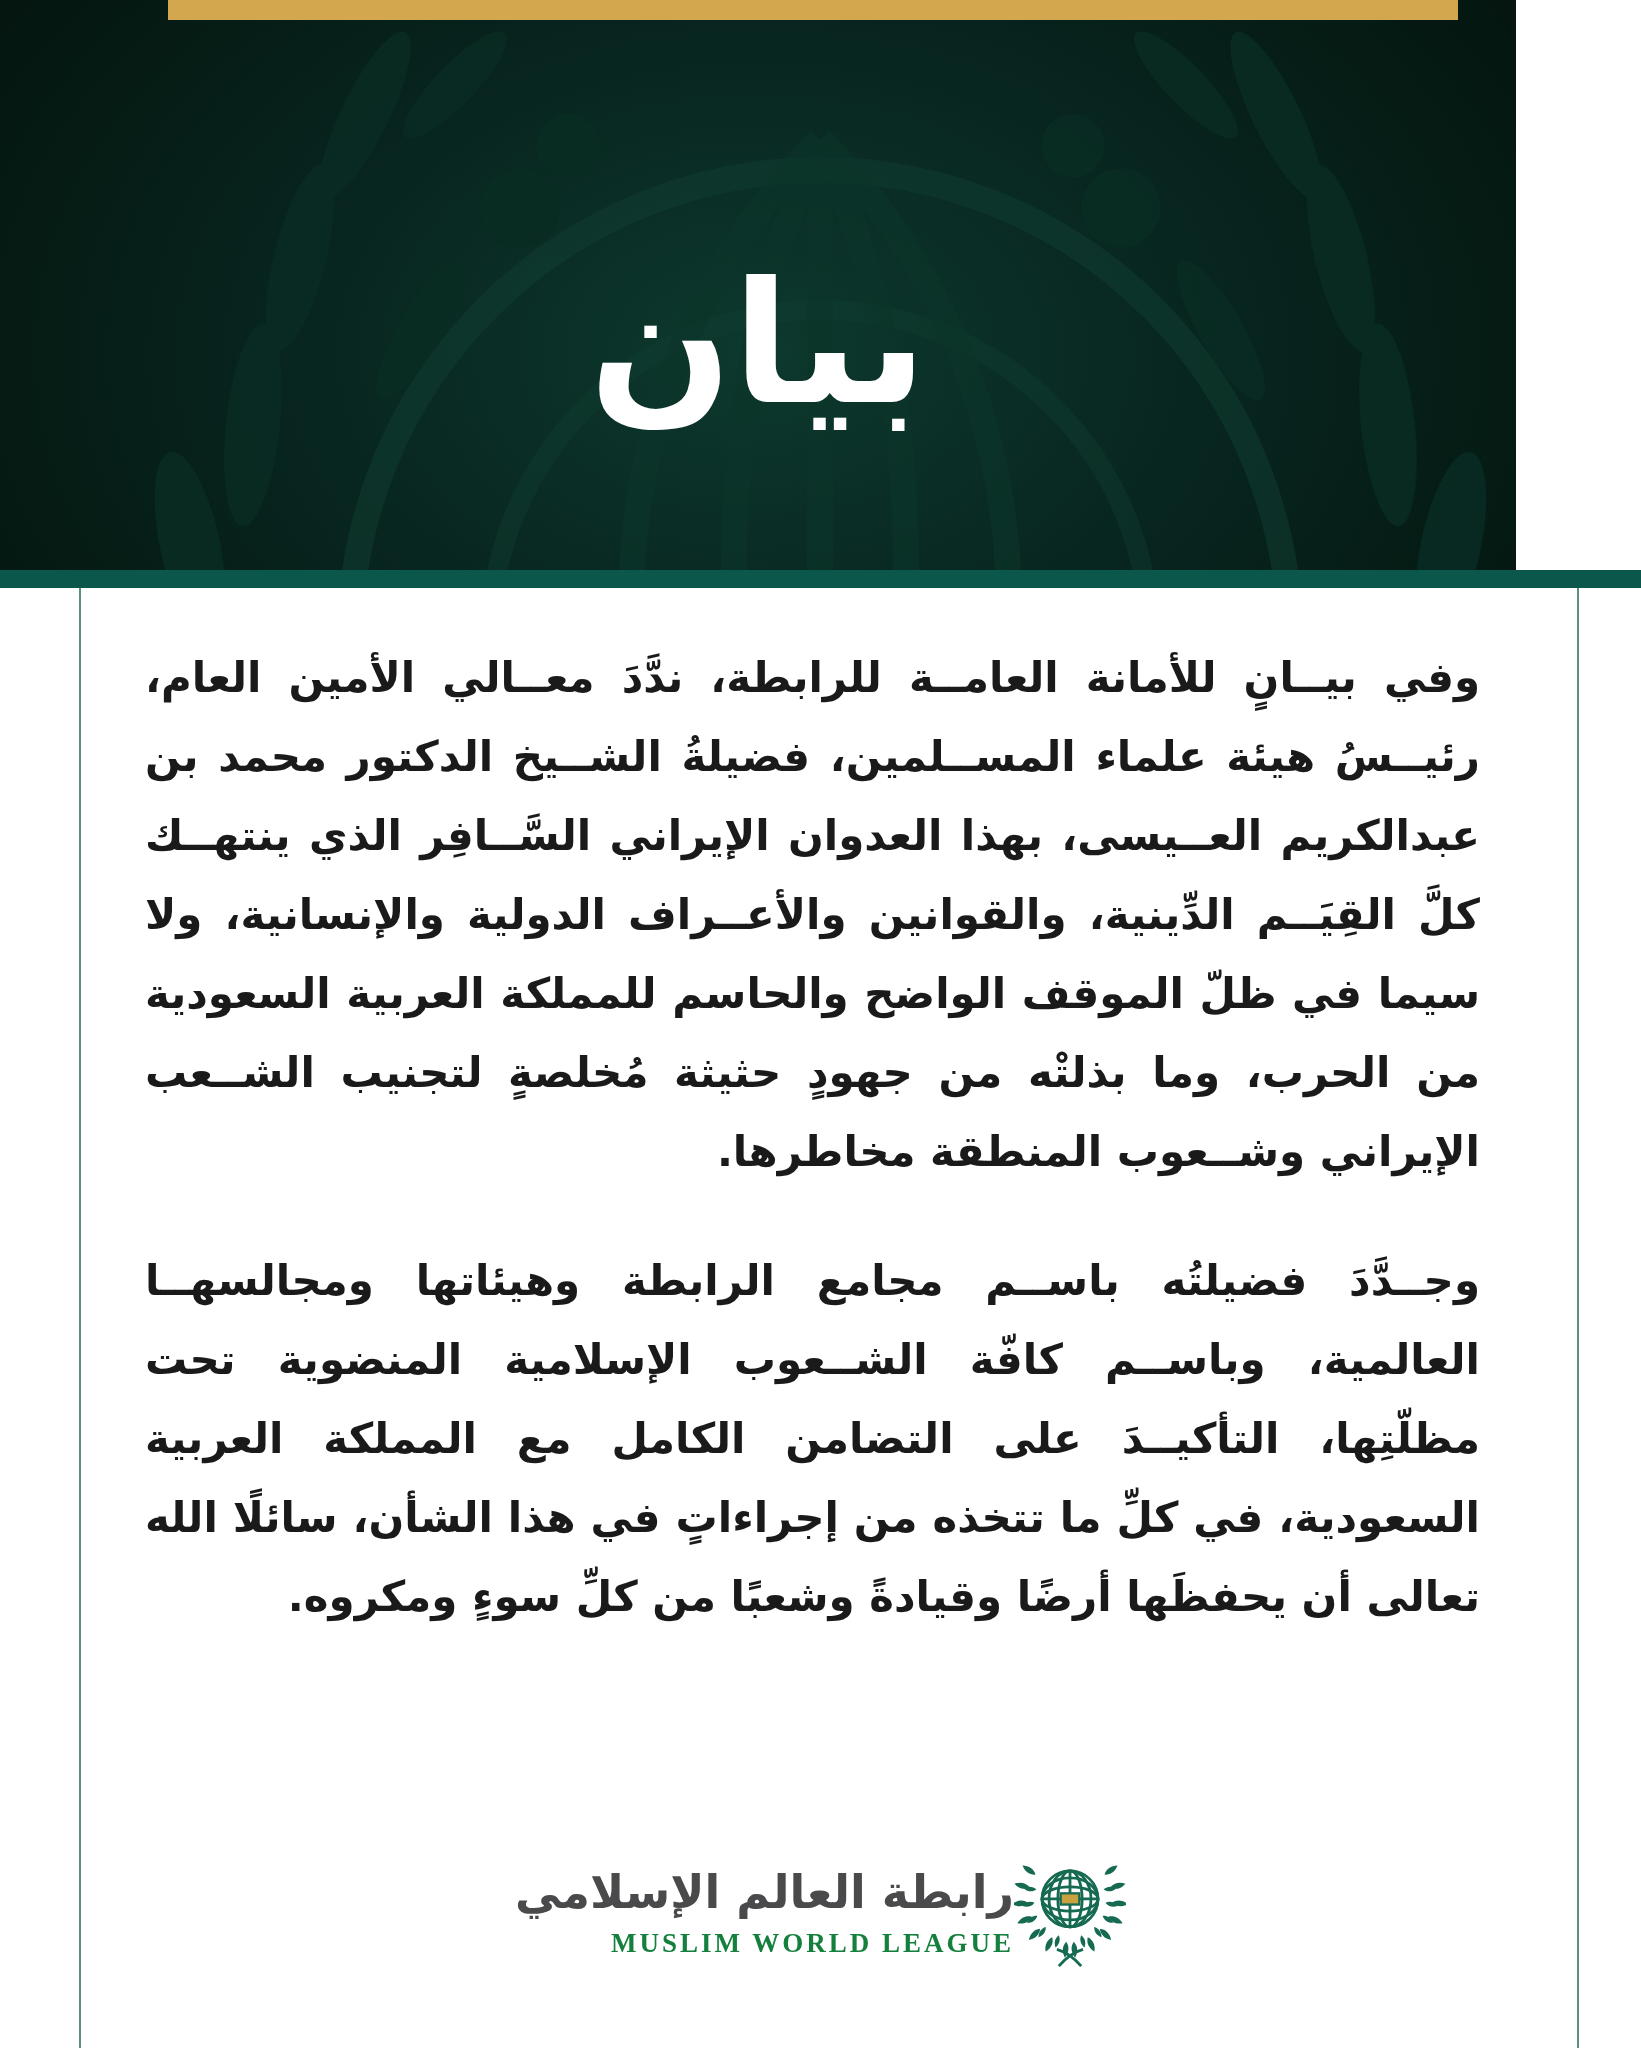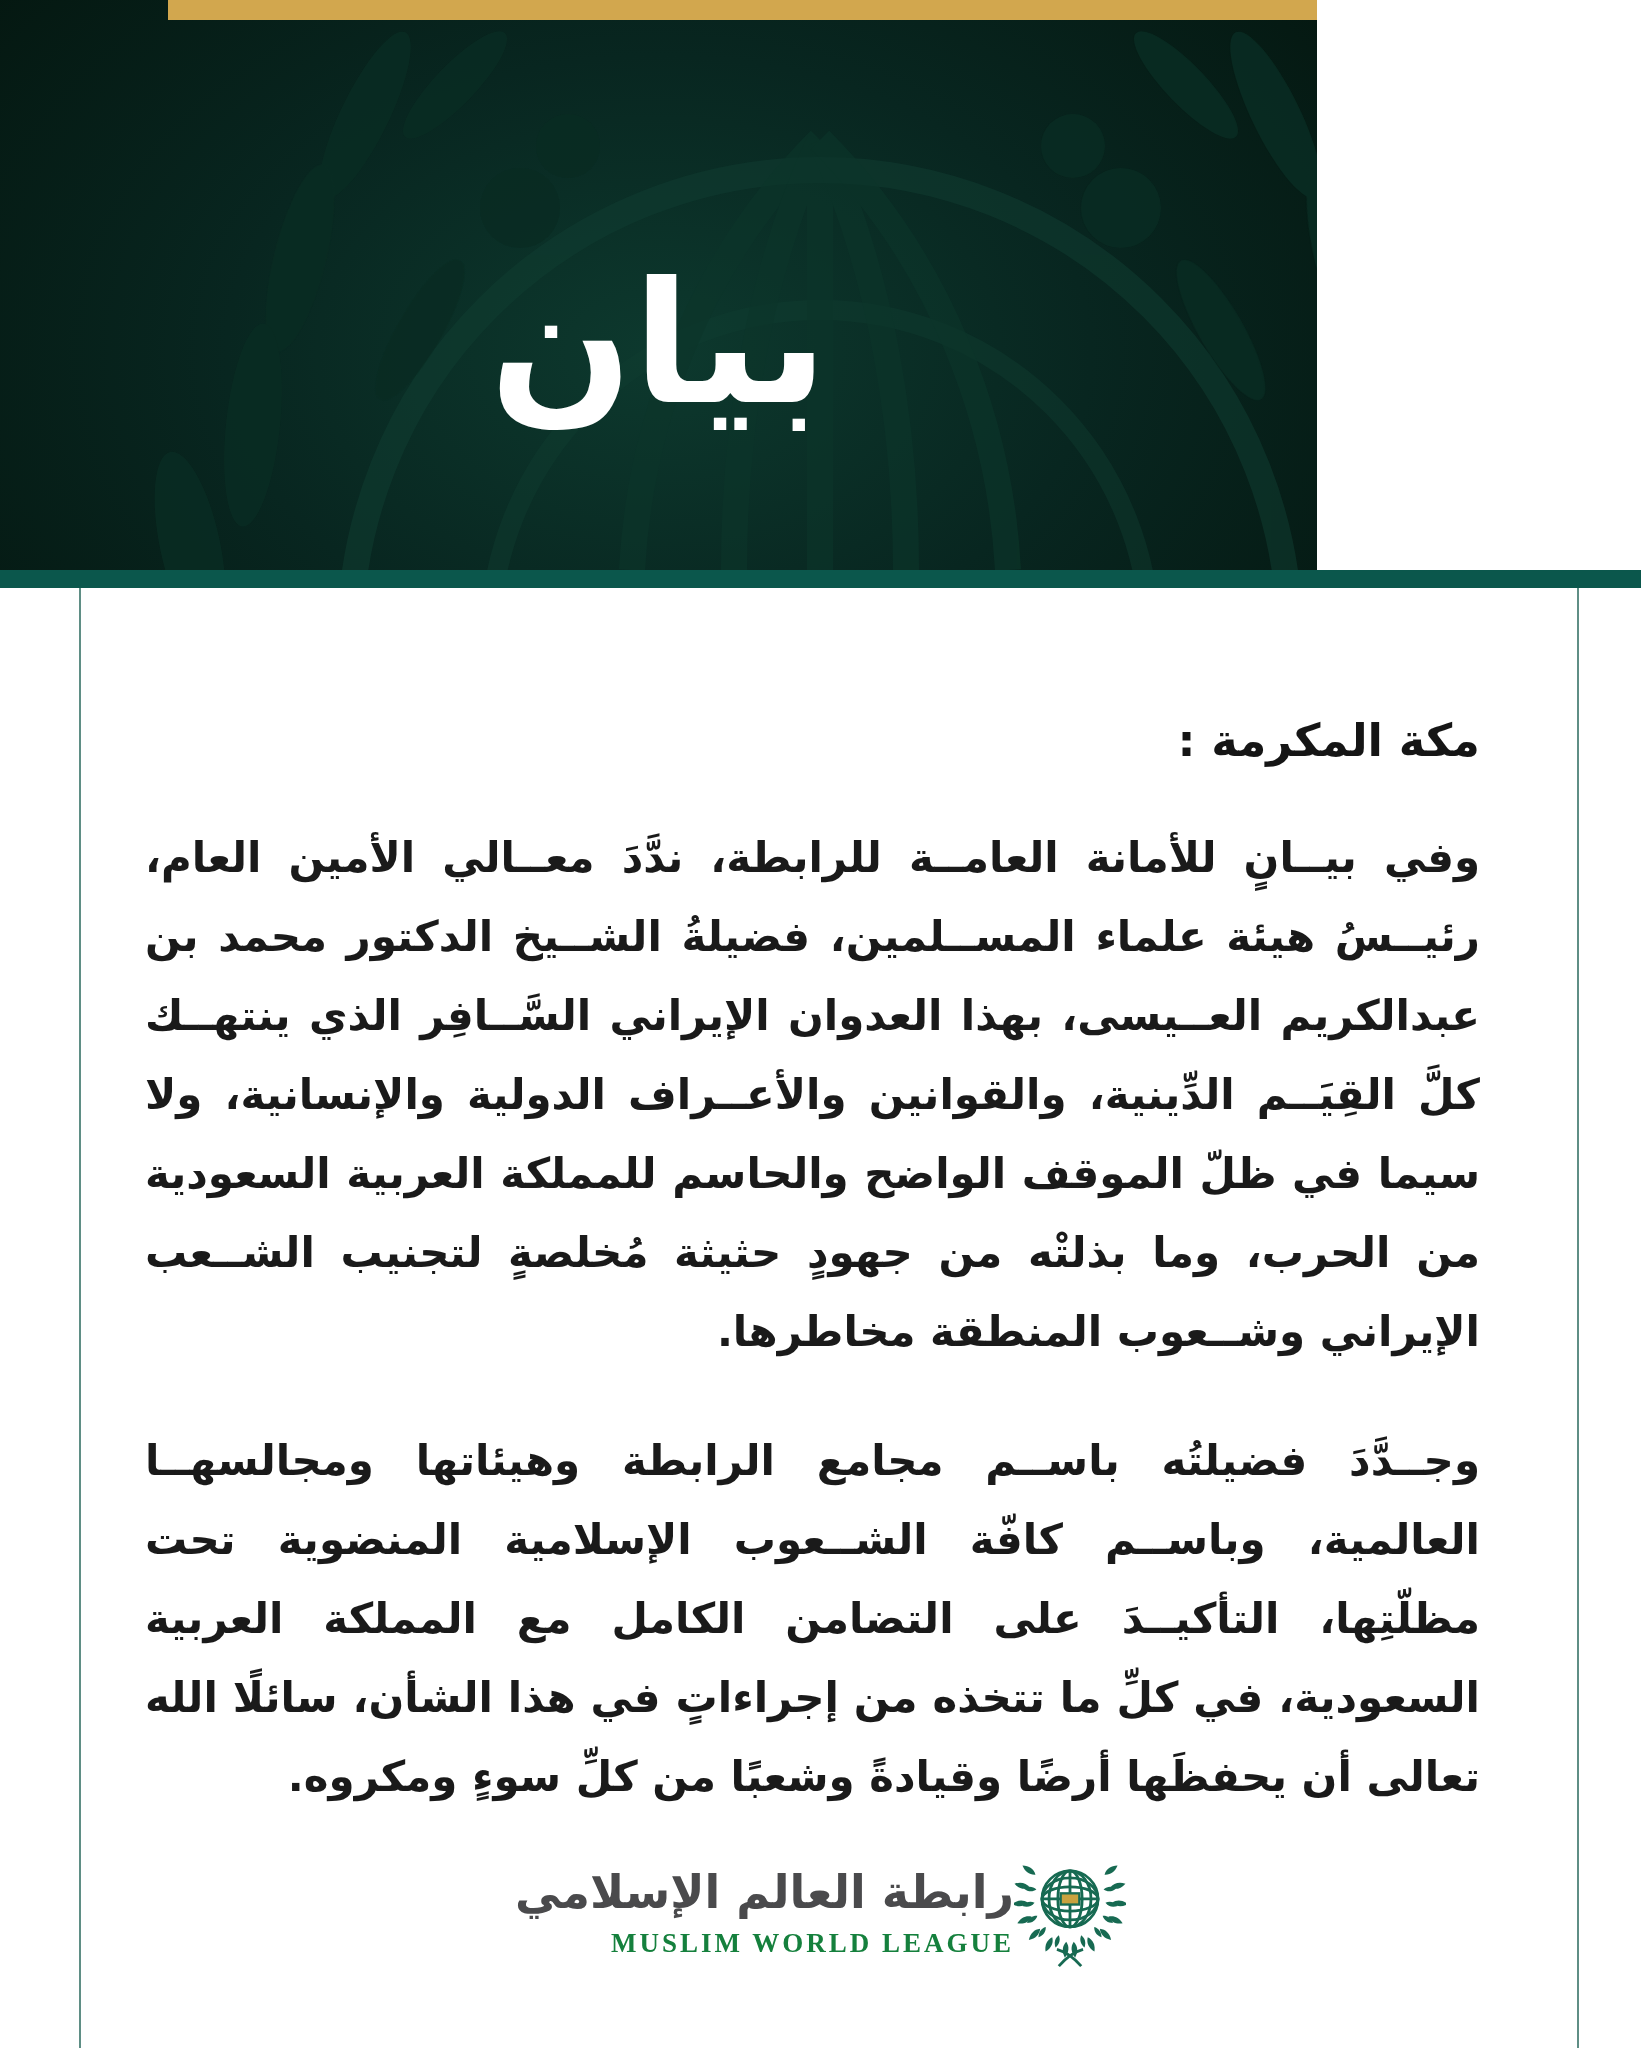--- a/index.html
+++ b/index.html
@@ -3,21 +3,21 @@
 <meta charset="utf-8">
 <style>
   * { margin:0; padding:0; box-sizing:border-box; }
   html,body { background:#e8e8e8; }
   .page{
     position:relative; width:1641px; height:2048px; background:#ffffff;
     overflow:hidden; font-family:"DejaVu Sans", sans-serif;
   }
   
   .header{
-    position:absolute; top:0; left:0; width:1317px; height:570px;
+    position:absolute; top:0; left:0; width:1516px; height:570px;
     background:
       radial-gradient(ellipse 900px 620px at 50% 62%, #0d392e 0%, #082620 48%, #04160f 100%),
       #04160f;
     overflow:hidden;
   }
   .header svg.decor{ position:absolute; top:0; left:0; }
   .gold-bar{
     position:absolute; top:0; left:168px; width:1290px; height:20px;
     background:#d2a74e;
   }
@@ -114,21 +114,20 @@
     <div class="bayan" lang="ar">بيان</div>
   </div>
 
   <div class="teal-strip"></div>
 
   <div class="paper">
     <div class="side-line left"></div>
     <div class="side-line right"></div>
 
     <article class="content" lang="ar" dir="rtl">
-      <h2 class="dateline">مكة المكرمة :</h2>
       <p>وفي بيــانٍ للأمانة العامــة للرابطة، ندَّدَ معــالي الأمين العام، رئيــسُ هيئة علماء المســلمين، فضيلةُ الشــيخ الدكتور محمد بن عبدالكريم العــيسى، بهذا العدوان الإيراني السَّــافِر الذي ينتهــك كلَّ القِيَــم الدِّينية، والقوانين والأعــراف الدولية والإنسانية، ولا سيما في ظلّ الموقف الواضح والحاسم للمملكة العربية السعودية من الحرب، وما بذلتْه من جهودٍ حثيثة مُخلصةٍ لتجنيب الشــعب الإيراني وشــعوب المنطقة مخاطرها.</p>
       <p>وجــدَّدَ فضيلتُه باســم مجامع الرابطة وهيئاتها ومجالسهــا العالمية، وباســم كافّة الشــعوب الإسلامية المنضوية تحت مظلّتِها، التأكيــدَ على التضامن الكامل مع المملكة العربية السعودية، في كلِّ ما تتخذه من إجراءاتٍ في هذا الشأن، سائلًا الله تعالى أن يحفظَها أرضًا وقيادةً وشعبًا من كلِّ سوءٍ ومكروه.</p>
     </article>
 
     <footer class="logo-block">
       <div class="logo-text">
         <div class="logo-arabic" lang="ar">رابطة العالم الإسلامي</div>
         <div class="logo-english">MUSLIM WORLD LEAGUE</div>
       </div>
 

